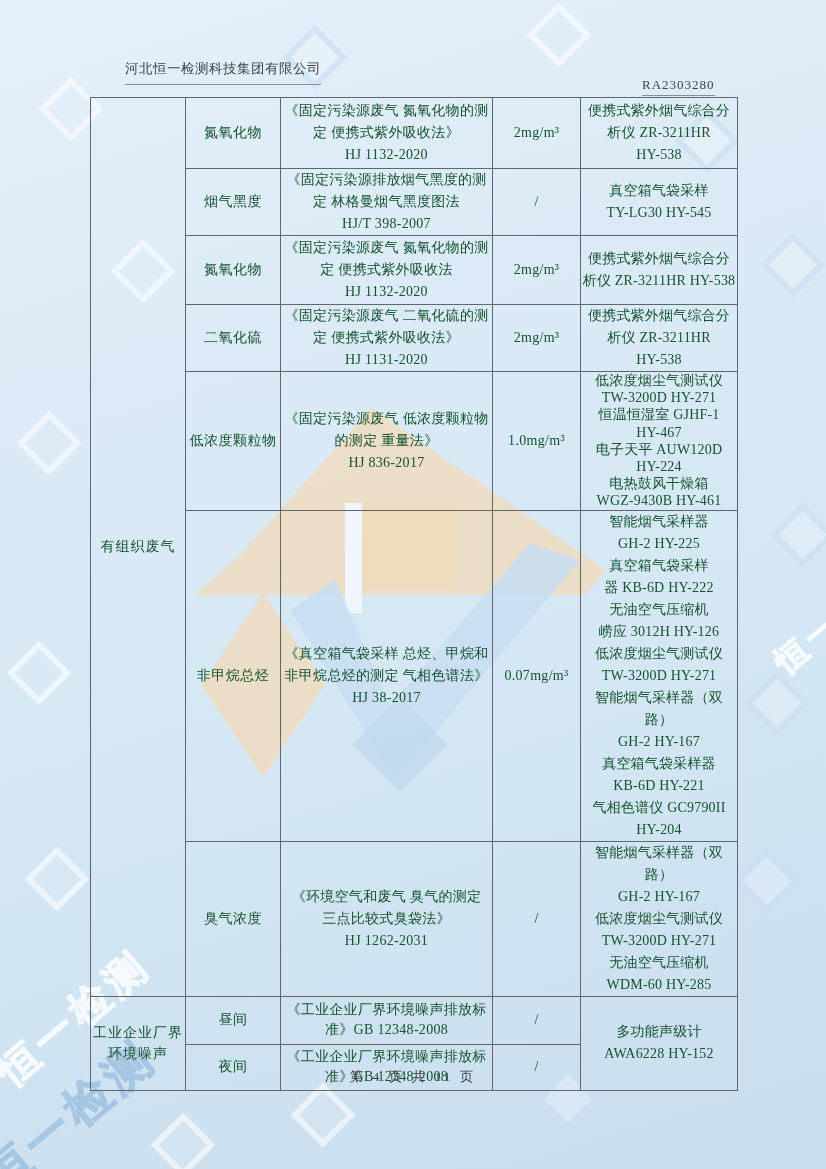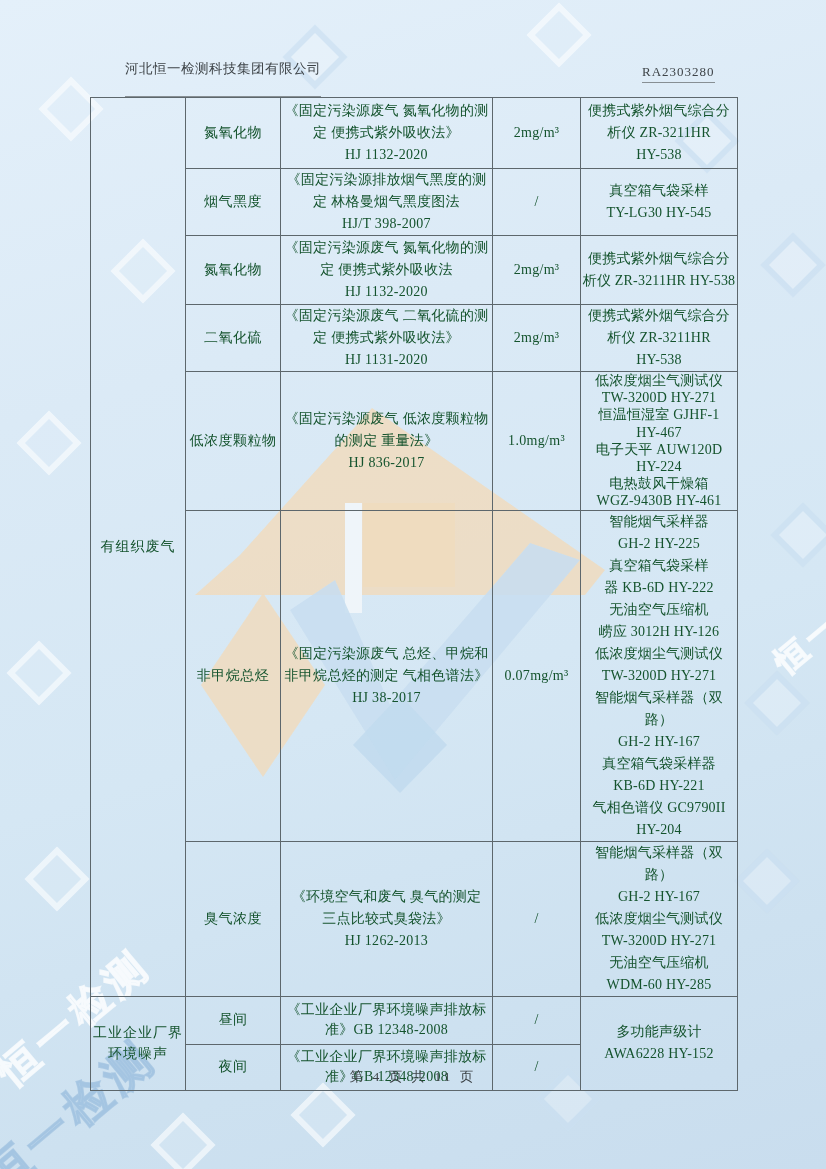--- a/index.html
+++ b/index.html
@@ -20,24 +20,24 @@
   .wm-text{
     position:absolute;font-size:40px;font-weight:bold;letter-spacing:6px;white-space:nowrap;
     color:rgba(255,255,255,.28);-webkit-text-stroke:1.5px rgba(255,255,255,.75);
     transform:rotate(-40deg);
   }
   .wm-text.blue{color:rgba(158,192,224,.4);-webkit-text-stroke:1.5px rgba(150,186,220,.6);}
   
   .content{position:absolute;inset:0;z-index:1;}
   .hdr-company{
     position:absolute;left:125px;top:60px;font-size:13.5px;color:#3d4347;
-    letter-spacing:.5px;border-bottom:1px solid #878f94;padding-bottom:18px;
+    letter-spacing:.5px;border-bottom:1px solid #878f94;padding-bottom:6px;
   }
   .hdr-no{
-    position:absolute;left:642px;top:64px;font-size:13px;color:#3d4347;
+    position:absolute;left:642px;top:77px;font-size:13px;color:#3d4347;
     letter-spacing:1px;border-bottom:1px solid #878f94;padding-bottom:2px;
   }
   table.main{
     position:absolute;left:90px;top:97px;width:647px;
     border-collapse:collapse;table-layout:fixed;
   }
   table.main td{
     border:1px solid #5d676c;text-align:center;vertical-align:middle;
     color:#14532d;font-size:14px;padding:0;background:transparent;overflow:hidden;
   }
@@ -183,21 +183,21 @@
             <div class="ln">HY-467</div>
             <div class="ln">电子天平 AUW120D</div>
             <div class="ln">HY-224</div>
             <div class="ln">电热鼓风干燥箱</div>
             <div class="ln">WGZ-9430B HY-461</div>
           </td>
       </tr>
       <tr class="r6">
         <td class="item">非甲烷总烃</td>
         <td class="method">
-            <div class="ln">《固定污染源废气 总烃、甲烷和</div>
+            <div class="ln">《真空箱气袋采样 总烃、甲烷和</div>
             <div class="ln">非甲烷总烃的测定 气相色谱法》</div>
             <div class="ln">HJ 38-2017</div>
           </td>
         <td class="limit">0.07mg/m³</td>
         <td class="instr">
             <div class="ln">智能烟气采样器</div>
             <div class="ln">GH-2 HY-225</div>
             <div class="ln">真空箱气袋采样</div>
             <div class="ln">器 KB-6D HY-222</div>
             <div class="ln">无油空气压缩机</div>
@@ -210,21 +210,21 @@
             <div class="ln">KB-6D HY-221</div>
             <div class="ln">气相色谱仪 GC9790II</div>
             <div class="ln">HY-204</div>
           </td>
       </tr>
       <tr class="r7">
         <td class="item">臭气浓度</td>
         <td class="method">
             <div class="ln">《环境空气和废气 臭气的测定</div>
             <div class="ln">三点比较式臭袋法》</div>
-            <div class="ln">HJ 1262-2013</div>
+            <div class="ln">HJ 1262-2031</div>
           </td>
         <td class="limit">/</td>
         <td class="instr">
             <div class="ln">智能烟气采样器（双路）</div>
             <div class="ln">GH-2 HY-167</div>
             <div class="ln">低浓度烟尘气测试仪</div>
             <div class="ln">TW-3200D HY-271</div>
             <div class="ln">无油空气压缩机</div>
             <div class="ln">WDM-60 HY-285</div>
           </td>

